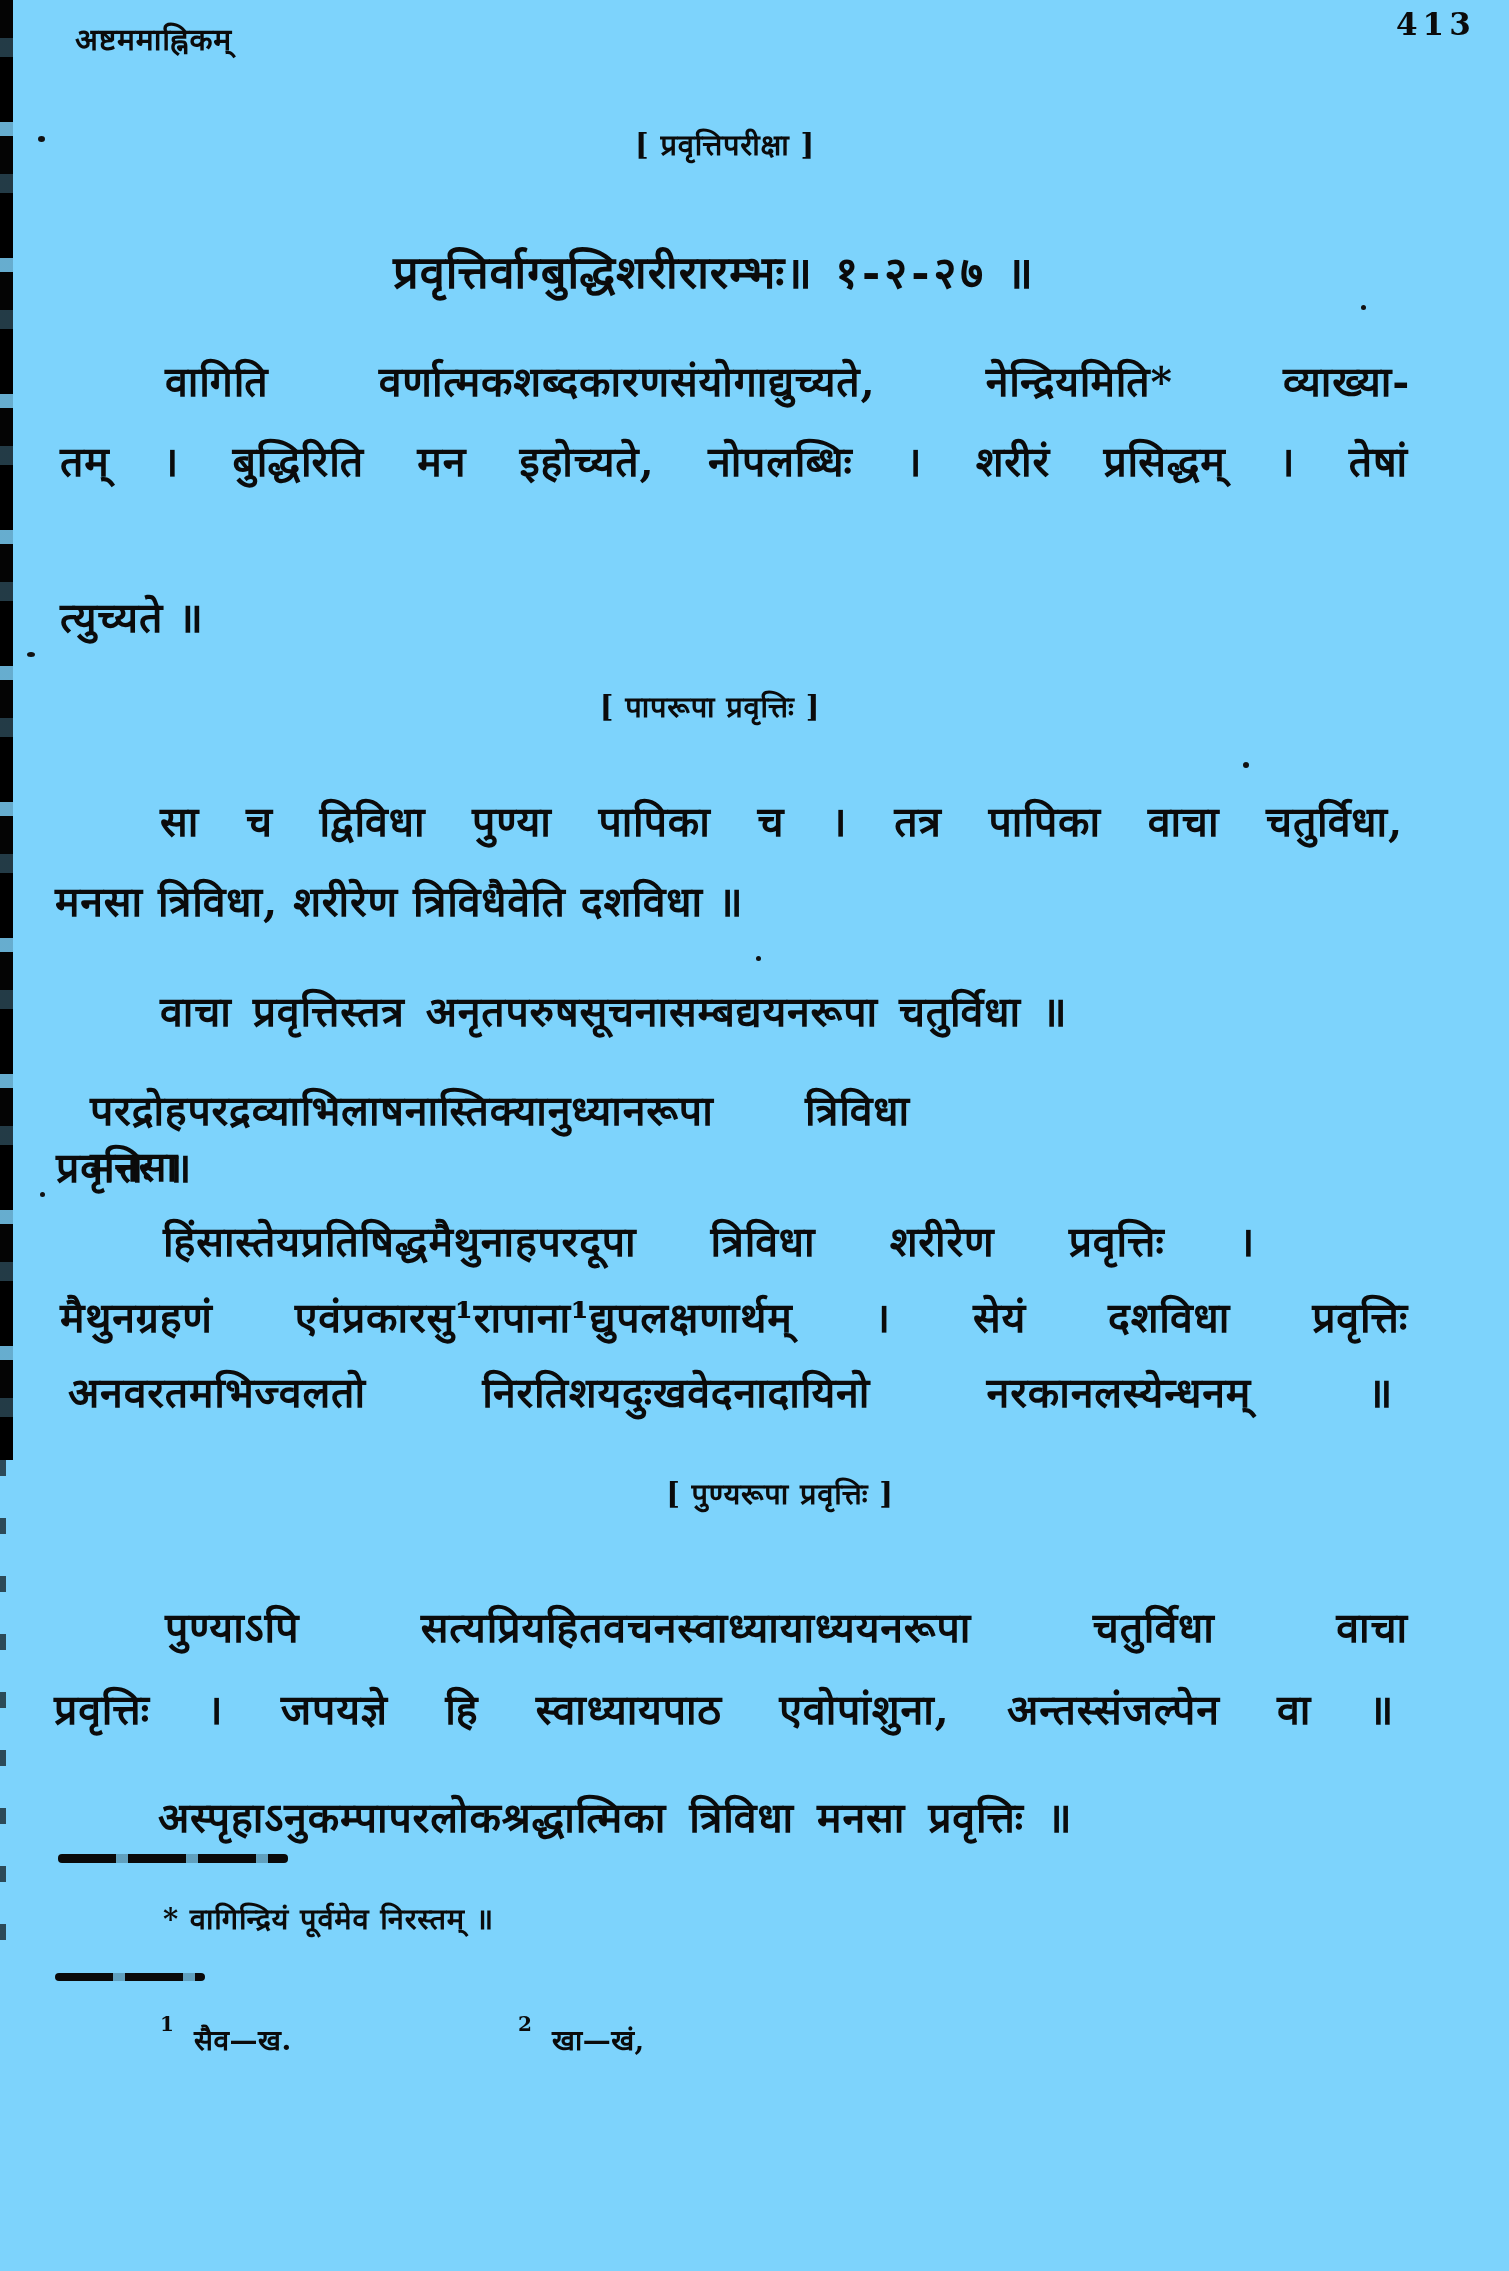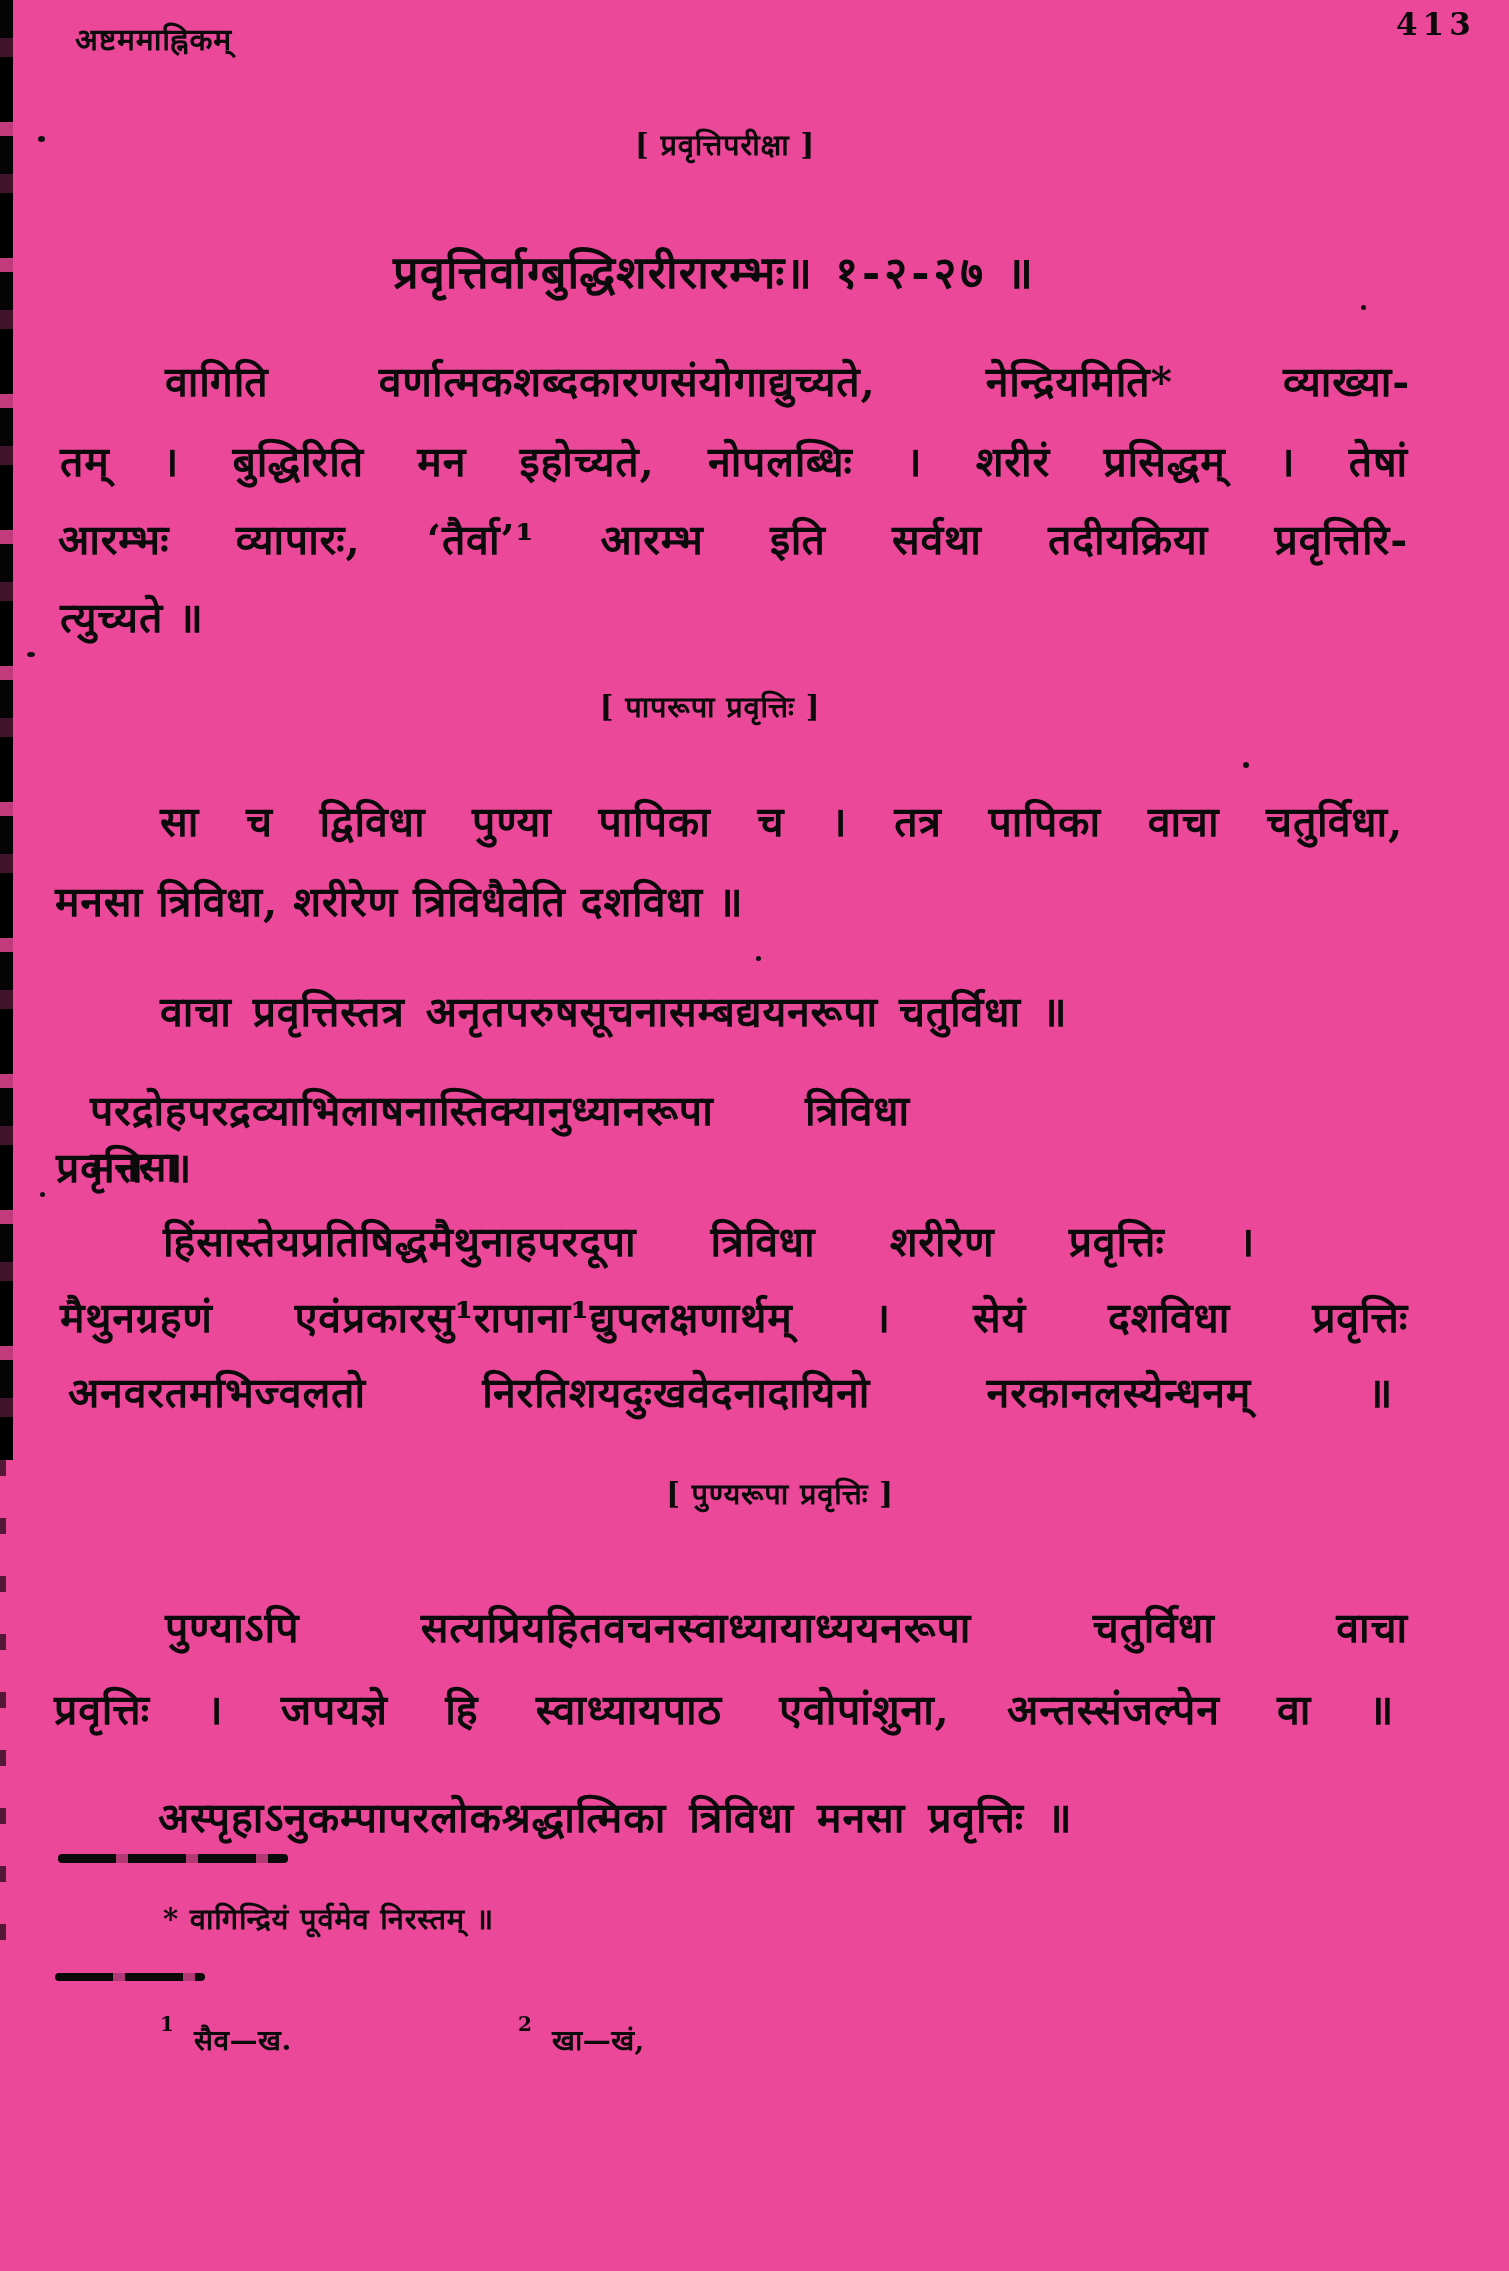--- a/index.html
+++ b/index.html
@@ -1,19 +1,19 @@
 <!DOCTYPE html>
 <html><head>
 <meta charset="utf-8">
 <style>
   html,body{margin:0;padding:0;background:#5a5a5a;}
   .page{
     position:relative;
     width:1509px;height:2271px;
-    background:#ec4899;
+    background:#7dd3fc;
     overflow:hidden;
     font-family:"DejaVu Serif","DejaVu Sans",serif;
     color:#0b0b0b;
     -webkit-font-smoothing:none;
   }
   .line{
     position:absolute;
     font-size:41px;
     font-weight:700;
     letter-spacing:0.8px;
@@ -72,21 +72,20 @@
 
   <div class="line bracket-label center" style="left:590px;top:124px;width:270px;">[ प्रवृत्तिपरीक्षा ]</div>
 
   <div class="sutra-row">
     <span class="sutra-text">प्रवृत्तिर्वाग्बुद्धिशरीरारम्भः</span>
     <span class="sutra-ref">॥ १-२-२७ ॥</span>
   </div>
 
   <div class="line jl" style="left:165px;top:352px;width:1245px;">वागिति वर्णात्मकशब्दकारणसंयोगाद्युच्यते, नेन्द्रियमिति* व्याख्या-</div>
   <div class="line jl" style="left:60px;top:432px;width:1348px;">तम् । बुद्धिरिति मन इहोच्यते, नोपलब्धिः । शरीरं प्रसिद्धम् । तेषां</div>
-  <div class="line jl" style="left:58px;top:510px;width:1350px;">आरम्भः व्यापारः, ‘तैर्वा’¹ आरम्भ इति सर्वथा तदीयक्रिया प्रवृत्तिरि-</div>
   <div class="line" style="left:60px;top:588px;">त्युच्यते ॥</div>
 
   <div class="line bracket-label center" style="left:540px;top:686px;width:340px;">[ पापरूपा प्रवृत्तिः ]</div>
 
   <div class="line jl" style="left:160px;top:792px;width:1243px;">सा च द्विविधा पुण्या पापिका च । तत्र पापिका वाचा चतुर्विधा,</div>
   <div class="line" style="left:55px;top:872px;">मनसा त्रिविधा, शरीरेण त्रिविधैवेति दशविधा ॥</div>
 
   <div class="line" style="left:160px;top:982px;word-spacing:6px;">वाचा प्रवृत्तिस्तत्र अनृतपरुषसूचनासम्बद्ययनरूपा चतुर्विधा ॥</div>
 
   <div class="line jl" style="left:90px;top:1058px;width:820px;margin-top:23px;">परद्रोहपरद्रव्याभिलाषनास्तिक्यानुध्यानरूपा त्रिविधा मनसा</div>

